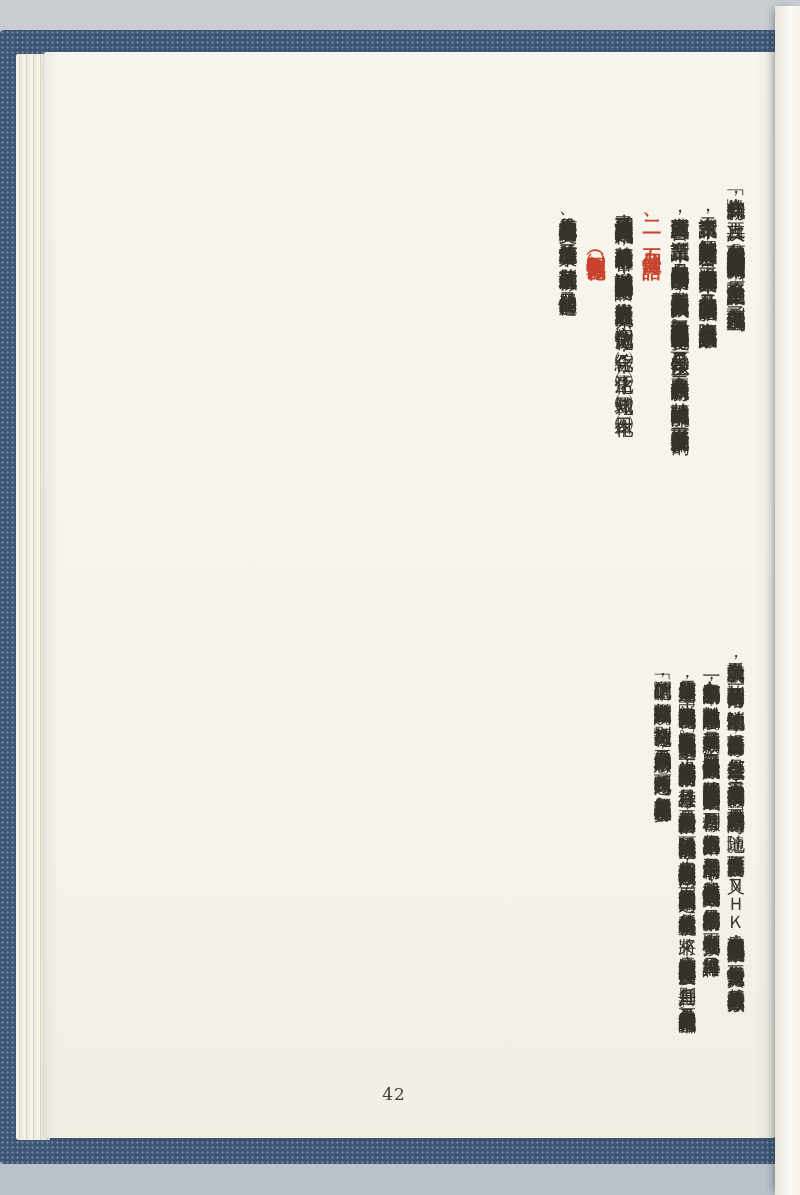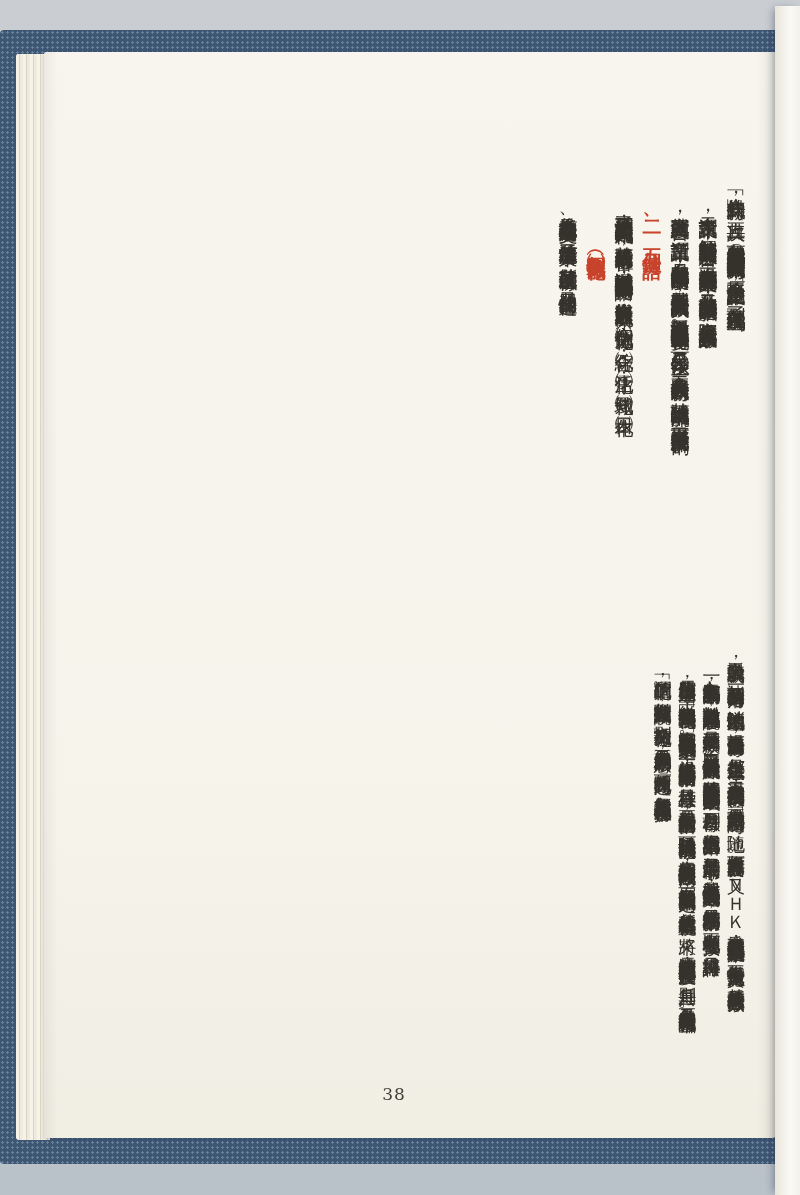--- a/index.html
+++ b/index.html
@@ -70,16 +70,16 @@
     <p class="ind">作爲社會系統之基礎架構的交通、通信及能源等公用事業，其所欲達成的首要目標，乃是服務的普遍性，</p>
   </div>
 
   <div class="band band-bottom">
     <p>吾人常聽說的口號，諸如「普及到全國的每一角落」、「消除地域性的差距」、「提供普遍而公平的服務」等，都是衍生自上述觀念。過去二十五年來電電公社所揭櫫的目標，也是要做到「戶戶有電話」及「隨時、隨地、任何人皆可享有良好的服務」。又ＮＨＫ爲改善廣播與電視死角地區之收聽及收視效果，每年不惜投入數十億元鉅資，其所秉持的基本觀念亦無二致。</p>
     <p class="ind">一九七九年底汽車電話業務的開放，對於戰後的這種傳統觀念來說，是一個重要的轉捩點。因爲已往基於普遍性與公平性的觀點，將消除電話待裝戶及完成長市話全自動化等基本服務的達成，列爲首要目標，但汽車電話業務的推出，却是爲了滿足個別的需求，此與重視普遍性與公共性的傳統觀點迥異，結果此滿足個別需求的業務，不僅順利地被社會接受，且博得輿論好評。</p>
     <p class="ind">電信服務的目標已如上述，正從「普遍化」開始轉移到「個別化」，汽車電話乃是象徵「個別化」時代的通信系統之一。提供像汽車電話這一類的行動無線通信業務，其最終目標，是要讓每一個人在任意行動的當中，仍可隨時隨地具備通信的機能。如今電話的服務終於進入流動性較高，而屬於個人的移動空間卽汽車之內，其所代表的意義實值得重視。將來，電波頻帶的容量及電源問題等限制條件獲得解決後，則每戶一具，乃至每人一具的個人電話時代就會來臨。</p>
     <p class="ind">所謂的「個別化」，如從有關技術觀點來說，則相當於「分散化」。吾人只要觀察馬達的利用形態，便可明瞭此種趨向。如衆所知馬達是在高度工業化社會中扮</p>
   </div>
 
-  <div class="page-number">38</div>
+  <div class="page-number">42</div>
 </div>
 
 <div class="facing-page"></div>
 
 </body></html>

